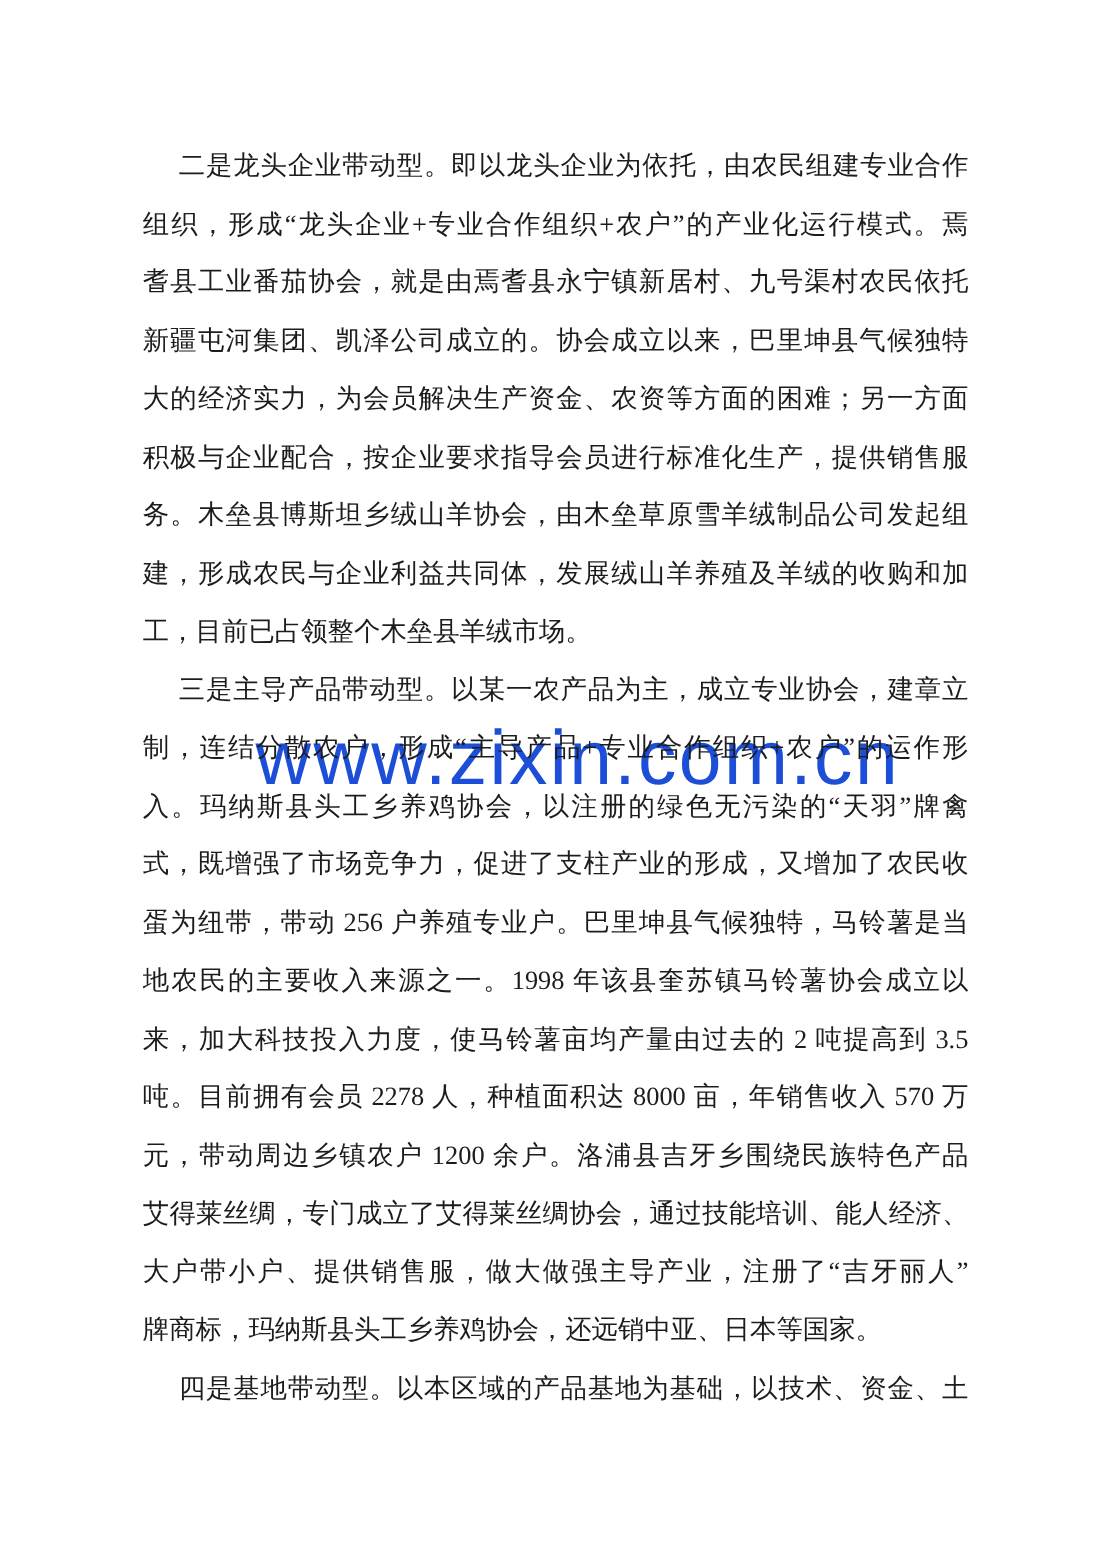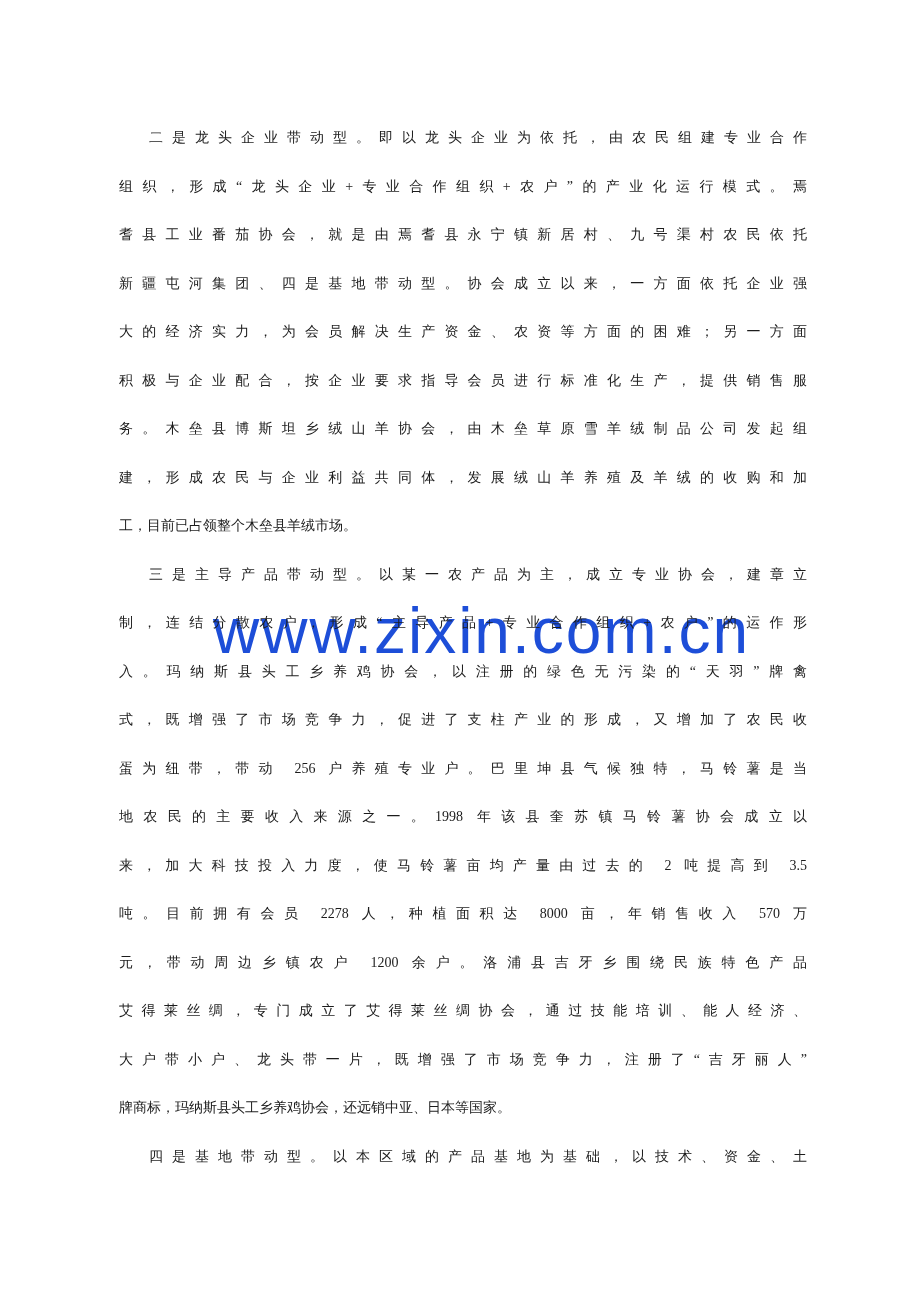--- a/index.html
+++ b/index.html
@@ -34,21 +34,21 @@
     top: 114px;
     width: 688px;
     z-index: 2;
     color: #1c1c1c;
   }
   .para {
     margin: 0;
     padding: 0;
   }
   .line {
-    font-size: 14px;
+    font-size: 22px;
     line-height: 48.5px;
     height: 48.5px;
     overflow: hidden;
     text-align: justify;
     text-align-last: justify;
     white-space: normal;
   }
   .line.indent {
     text-indent: 30px;
   }
@@ -61,40 +61,40 @@
 <body>
 
 <div class="page">
   <div class="watermark">www.zixin.com.cn</div>
   <div class="content">
 
     <div class="para">
       <div class="line indent">二是龙头企业带动型。即以龙头企业为依托，由农民组建专业合作</div>
       <div class="line">组织，形成“龙头企业+专业合作组织+农户”的产业化运行模式。焉</div>
       <div class="line">耆县工业番茄协会，就是由焉耆县永宁镇新居村、九号渠村农民依托</div>
-      <div class="line">新疆屯河集团、四是基地带动型。协会成立以来，一方面依托企业强</div>
+      <div class="line">新疆屯河集团、凯泽公司成立的。协会成立以来，巴里坤县气候独特</div>
       <div class="line">大的经济实力，为会员解决生产资金、农资等方面的困难；另一方面</div>
       <div class="line">积极与企业配合，按企业要求指导会员进行标准化生产，提供销售服</div>
       <div class="line">务。木垒县博斯坦乡绒山羊协会，由木垒草原雪羊绒制品公司发起组</div>
       <div class="line">建，形成农民与企业利益共同体，发展绒山羊养殖及羊绒的收购和加</div>
       <div class="line para-last">工，目前已占领整个木垒县羊绒市场。</div>
     </div>
 
     <div class="para">
       <div class="line indent">三是主导产品带动型。以某一农产品为主，成立专业协会，建章立</div>
       <div class="line">制，连结分散农户，形成“主导产品+专业合作组织+农户”的运作形</div>
       <div class="line">入。玛纳斯县头工乡养鸡协会，以注册的绿色无污染的“天羽”牌禽</div>
       <div class="line">式，既增强了市场竞争力，促进了支柱产业的形成，又增加了农民收</div>
       <div class="line">蛋为纽带，带动 256 户养殖专业户。巴里坤县气候独特，马铃薯是当</div>
       <div class="line">地农民的主要收入来源之一。1998 年该县奎苏镇马铃薯协会成立以</div>
       <div class="line">来，加大科技投入力度，使马铃薯亩均产量由过去的 2 吨提高到 3.5</div>
       <div class="line">吨。目前拥有会员 2278 人，种植面积达 8000 亩，年销售收入 570 万</div>
       <div class="line">元，带动周边乡镇农户 1200 余户。洛浦县吉牙乡围绕民族特色产品</div>
       <div class="line">艾得莱丝绸，专门成立了艾得莱丝绸协会，通过技能培训、能人经济、</div>
-      <div class="line">大户带小户、龙头带一片，既增强了市场竞争力，注册了“吉牙丽人”</div>
+      <div class="line">大户带小户、提供销售服，做大做强主导产业，注册了“吉牙丽人”</div>
       <div class="line para-last">牌商标，玛纳斯县头工乡养鸡协会，还远销中亚、日本等国家。</div>
     </div>
 
     <div class="para">
       <div class="line indent">四是基地带动型。以本区域的产品基地为基础，以技术、资金、土</div>
     </div>
 
   </div>
 </div>
 

